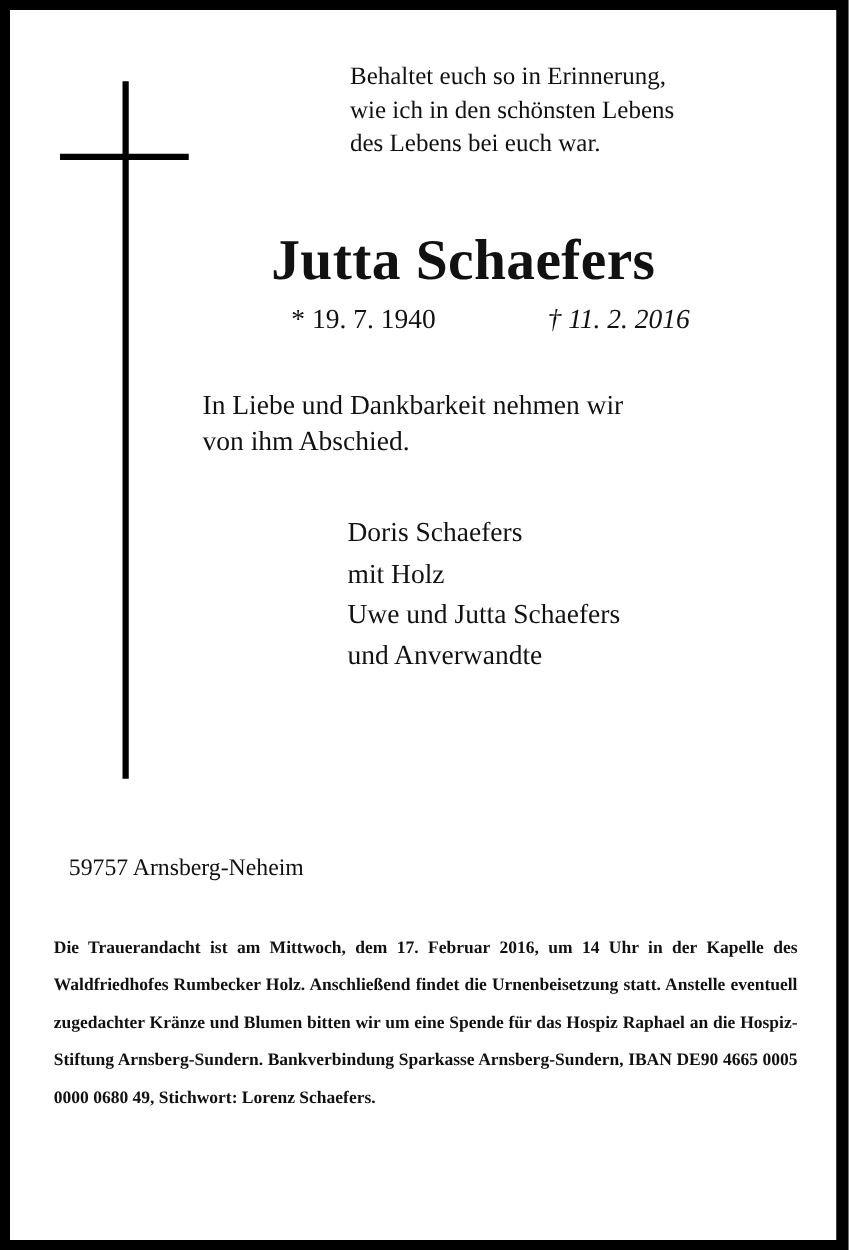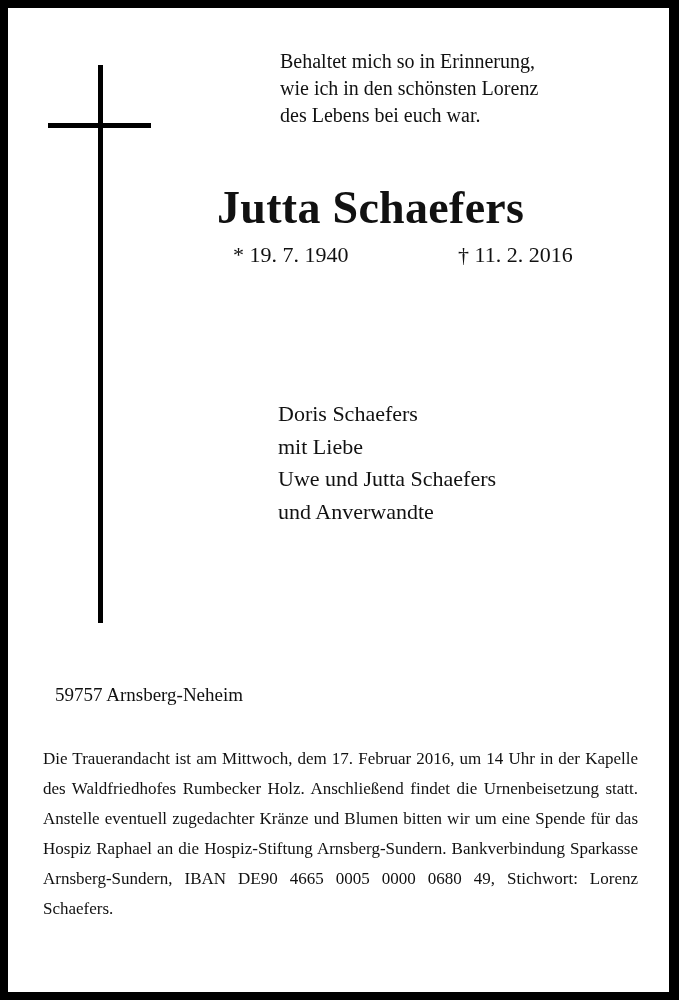--- a/index.html
+++ b/index.html
@@ -62,83 +62,86 @@
     }
     .dates {
       position: absolute;
       top: 240px;
       font-size: 22px;
       line-height: 30px;
       white-space: nowrap;
       text-align: center;
     }
     .date-birth { left: 233px; }
-    .date-death { left: 458px; }
+    .date-death { left: 438px; font-style: italic; }
     .farewell {
       position: absolute;
       left: 162px;
       top: 309px;
       font-size: 22px;
       line-height: 29px;
     }
     .farewell div { white-space: nowrap; }
     .mourners {
       position: absolute;
       left: 278px;
-      top: 398px;
+      top: 410px;
       font-size: 22px;
       line-height: 32.5px;
     }
     .mourners div { white-space: nowrap; }
     .address {
       position: absolute;
       left: 43px;
       top: 682px;
       font-size: 19px;
       line-height: 26px;
     }
     .address div { white-space: nowrap; margin-left: 12px; }
     .notice {
       position: absolute;
       left: 43px;
       top: 744px;
       width: 595px;
-      font-size: 17px;
+      font-size: 14px;
       line-height: 30px;
       text-align: justify;
       hyphens: manual;
+      font-weight: bold;
     }
   </style>
 </head>
 <body>
 
 <div class="frame"></div>
 
 <div>
   <div class="cross-vertical"></div>
   <div class="cross-horizontal"></div>
 </div>
 
 <div class="motto">
-  <div>Behaltet mich so in Erinnerung,</div>
-  <div>wie ich in den schönsten Lorenz</div>
+  <div>Behaltet euch so in Erinnerung,</div>
+  <div>wie ich in den schönsten Lebens</div>
   <div>des Lebens bei euch war.</div>
 </div>
 
 <div class="name">Jutta Schaefers</div>
 
 <div class="dates date-birth">* 19. 7. 1940</div>
 <div class="dates date-death">† 11. 2. 2016</div>
 
 <div class="farewell">
+  <div>In Liebe und Dankbarkeit nehmen wir</div>
+  <div>von ihm Abschied.</div>
 </div>
 
 <div class="mourners">
   <div>Doris Schaefers</div>
-  <div>mit Liebe</div>
+  <div>mit Holz</div>
   <div>Uwe und Jutta Schaefers</div>
   <div>und Anverwandte</div>
 </div>
 
 <div class="address">
   <div>59757 Arnsberg-Neheim</div>
 </div>
 
 <div class="notice">Die Trauerandacht ist am Mittwoch, dem 17. Februar 2016, um 14 Uhr in der Kapelle des Waldfriedhofes Rumbecker Holz. Anschließend findet die Urnenbeisetzung statt. Anstelle eventuell zugedachter Kränze und Blumen bitten wir um eine Spende für das Hospiz Raphael an die Hospiz-Stiftung Arnsberg-Sundern. Bankverbindung Sparkasse Arnsberg-Sundern, IBAN DE90 4665 0005 0000 0680 49, Stichwort: Lorenz Schaefers.</div>
 

